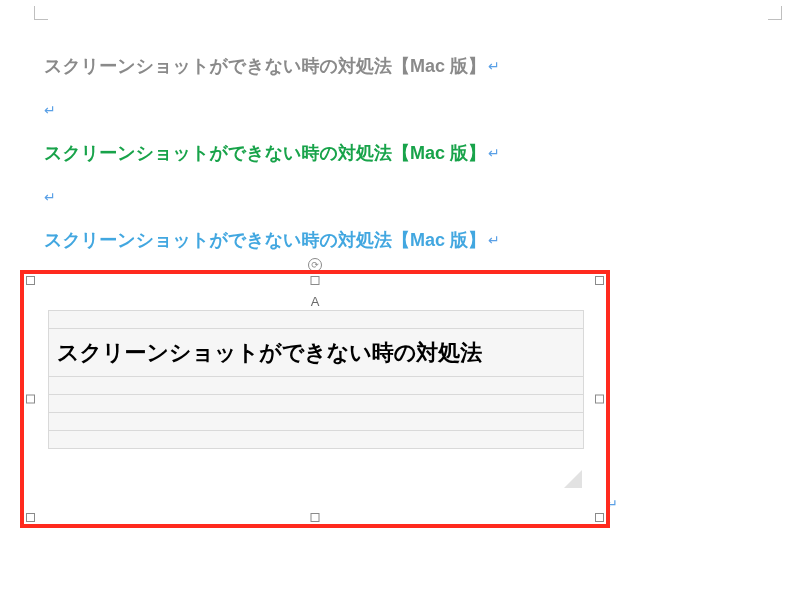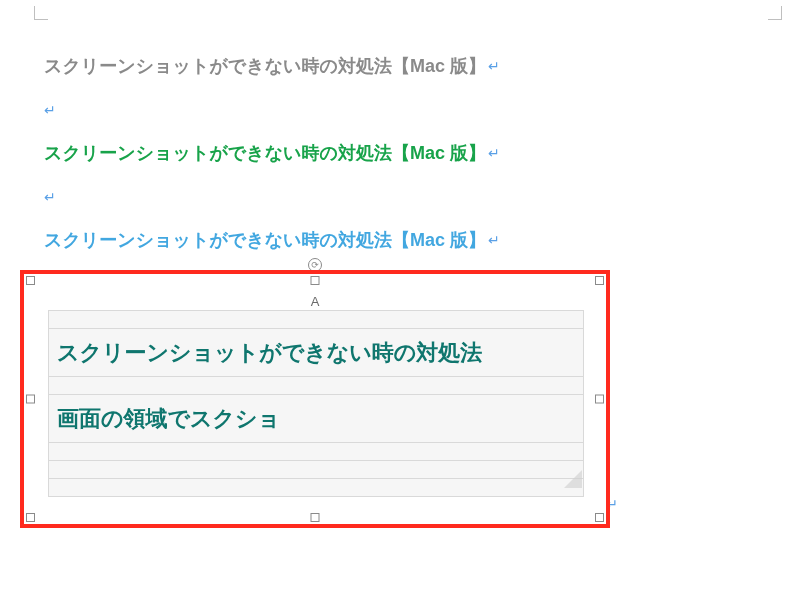--- a/index.html
+++ b/index.html
@@ -105,21 +105,21 @@
     .embed-table td {
       border: 1px solid #d9d9d9;
       height: 34px;
       padding: 0 8px;
       vertical-align: bottom;
     }
     .embed-table tr.data td {
       height: 48px;
       font-size: 22px;
       font-weight: 700;
-      color: #0f766e;
+      color: #000000;
       vertical-align: middle;
     }
     .embed-table tr.thin td { height: 18px; }
 
     
     .handle {
       position: absolute;
       width: 9px;
       height: 9px;
       background: #ffffff;
@@ -197,23 +197,20 @@
     <tbody>
         <tr class="thin">
           <td></td>
         </tr>
     <tr class="data">
           <td>スクリーンショットができない時の対処法</td>
         </tr>
     <tr class="thin">
           <td></td>
         </tr>
-    <tr class="data">
-          <td>画面の領域でスクショ</td>
-        </tr>
     <tr class="thin">
           <td></td>
         </tr>
     <tr class="thin">
           <td></td>
         </tr>
     <tr class="thin">
           <td></td>
         </tr>
   </tbody>

